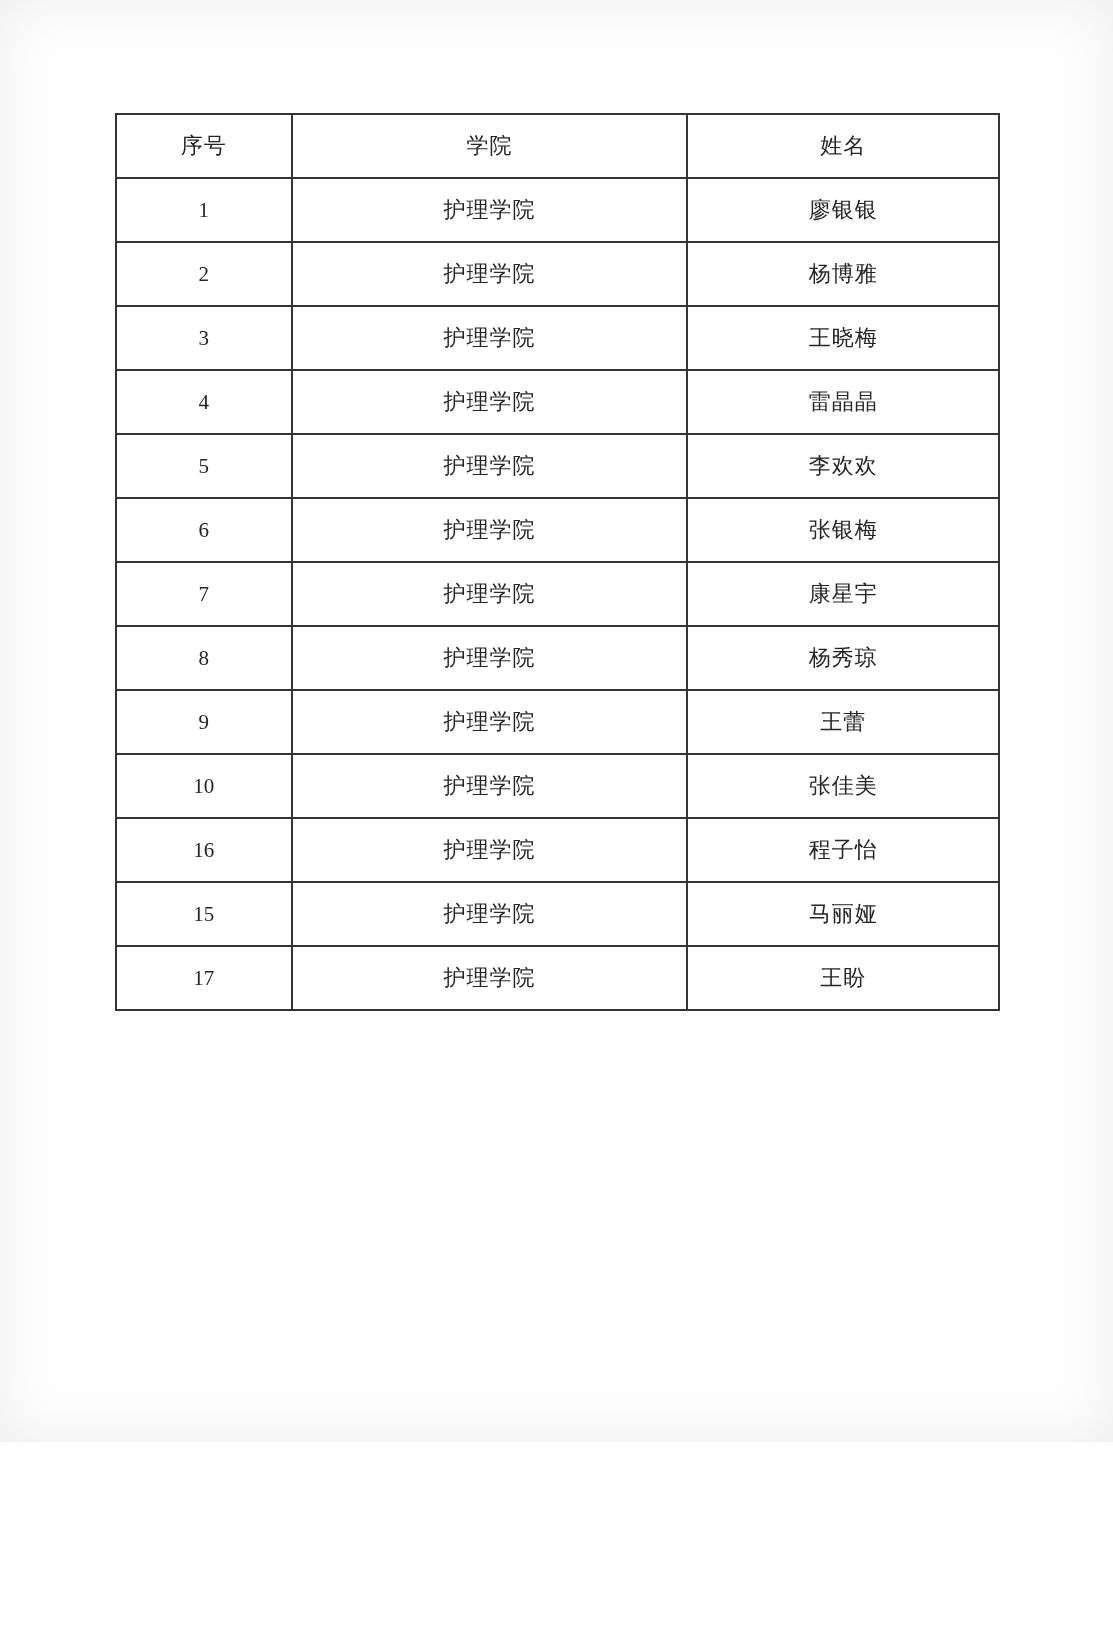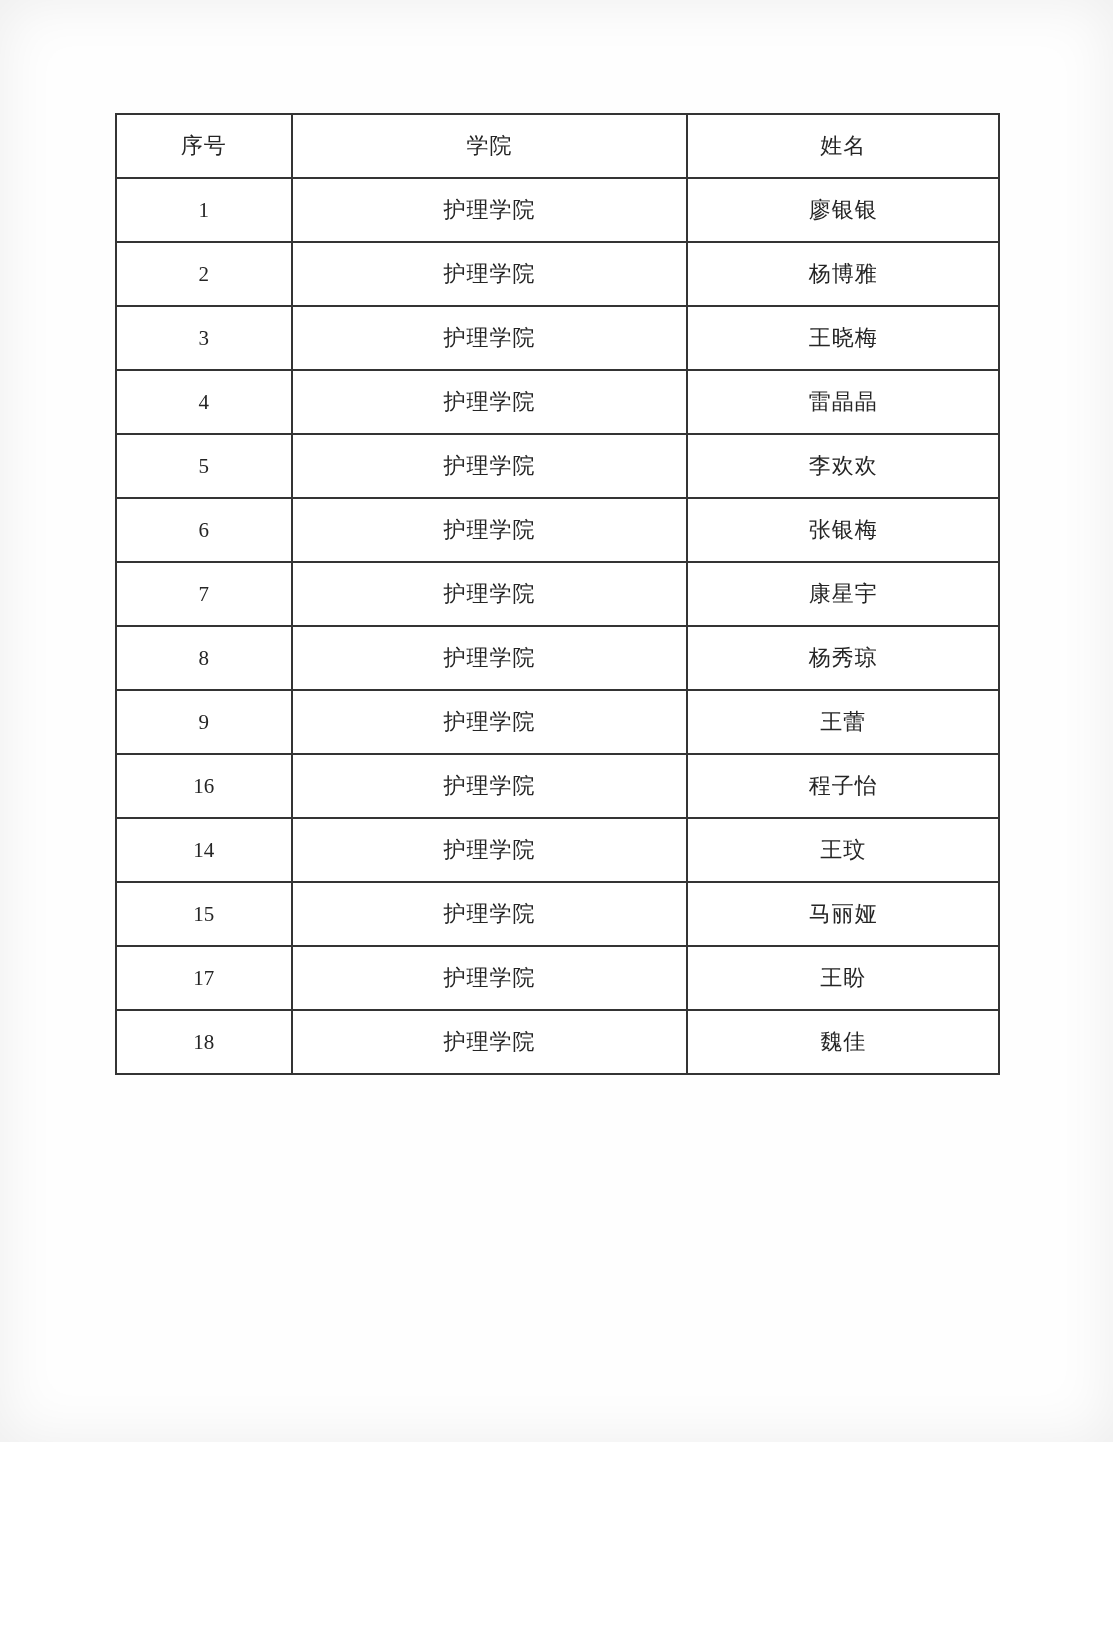--- a/index.html
+++ b/index.html
@@ -120,42 +120,37 @@
     <td class="cell-no">8</td>
     <td class="cell-college">护理学院</td>
     <td class="cell-name">杨秀琼</td>
   </tr>
         <tr>
     <td class="cell-no">9</td>
     <td class="cell-college">护理学院</td>
     <td class="cell-name">王蕾</td>
   </tr>
         <tr>
+    <td class="cell-no">10</td>
+    <td class="cell-college">护理学院</td>
+    <td class="cell-name">张佳美</td>
+  </tr>
+        <tr>
     <td class="cell-no">16</td>
     <td class="cell-college">护理学院</td>
     <td class="cell-name">程子怡</td>
-  </tr>
-        <tr>
-    <td class="cell-no">14</td>
-    <td class="cell-college">护理学院</td>
-    <td class="cell-name">王玟</td>
   </tr>
         <tr>
     <td class="cell-no">15</td>
     <td class="cell-college">护理学院</td>
     <td class="cell-name">马丽娅</td>
   </tr>
         <tr>
     <td class="cell-no">17</td>
     <td class="cell-college">护理学院</td>
     <td class="cell-name">王盼</td>
   </tr>
-        <tr>
-    <td class="cell-no">18</td>
-    <td class="cell-college">护理学院</td>
-    <td class="cell-name">魏佳</td>
-  </tr>
       </tbody>
   </table>
 
   <div class="page-footer">-1-</div>
 
 </div>
 
 </body></html>

